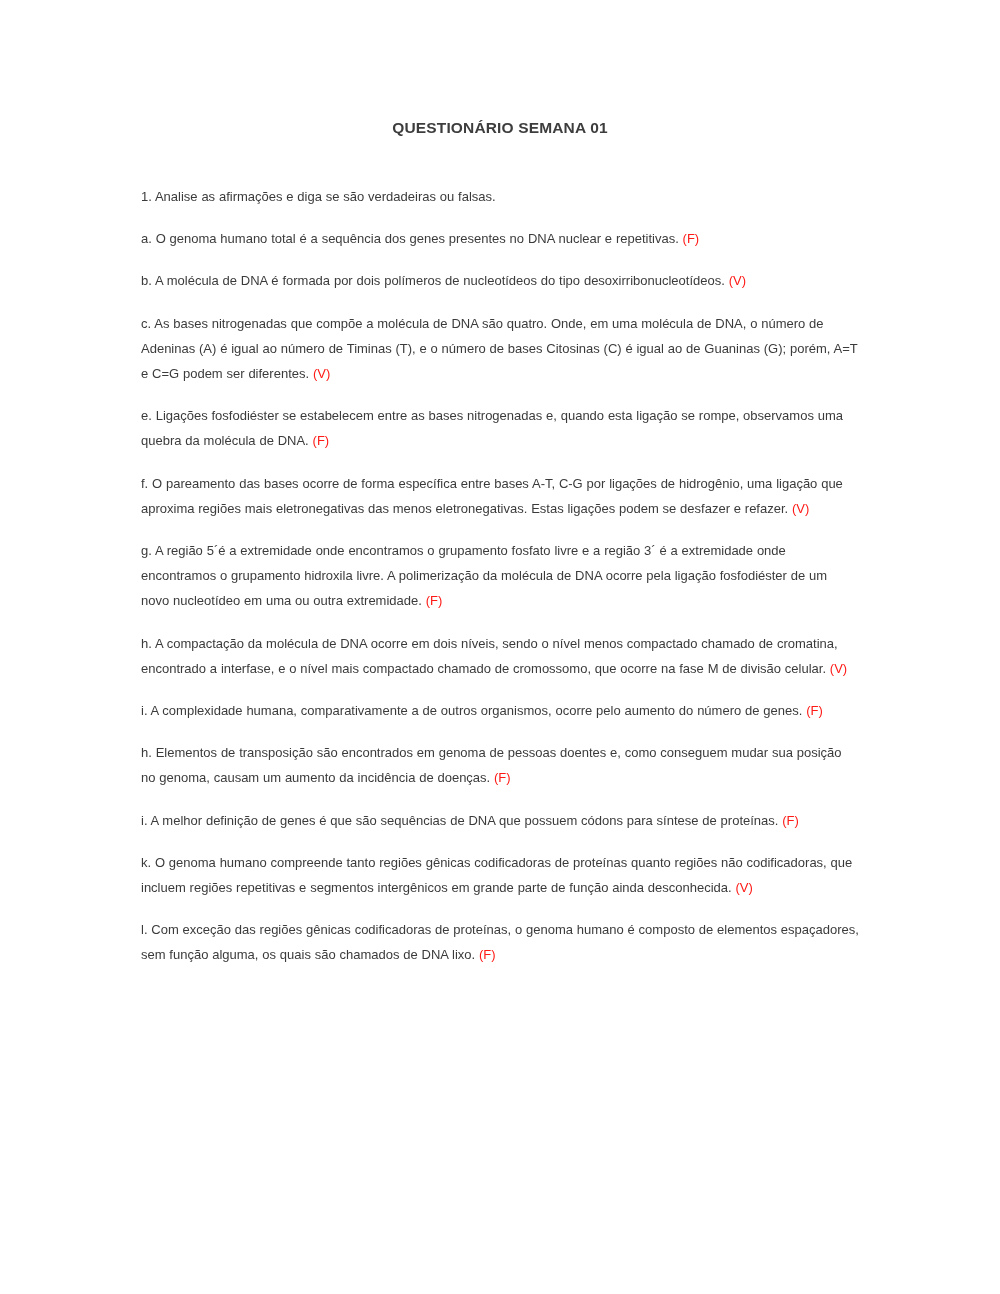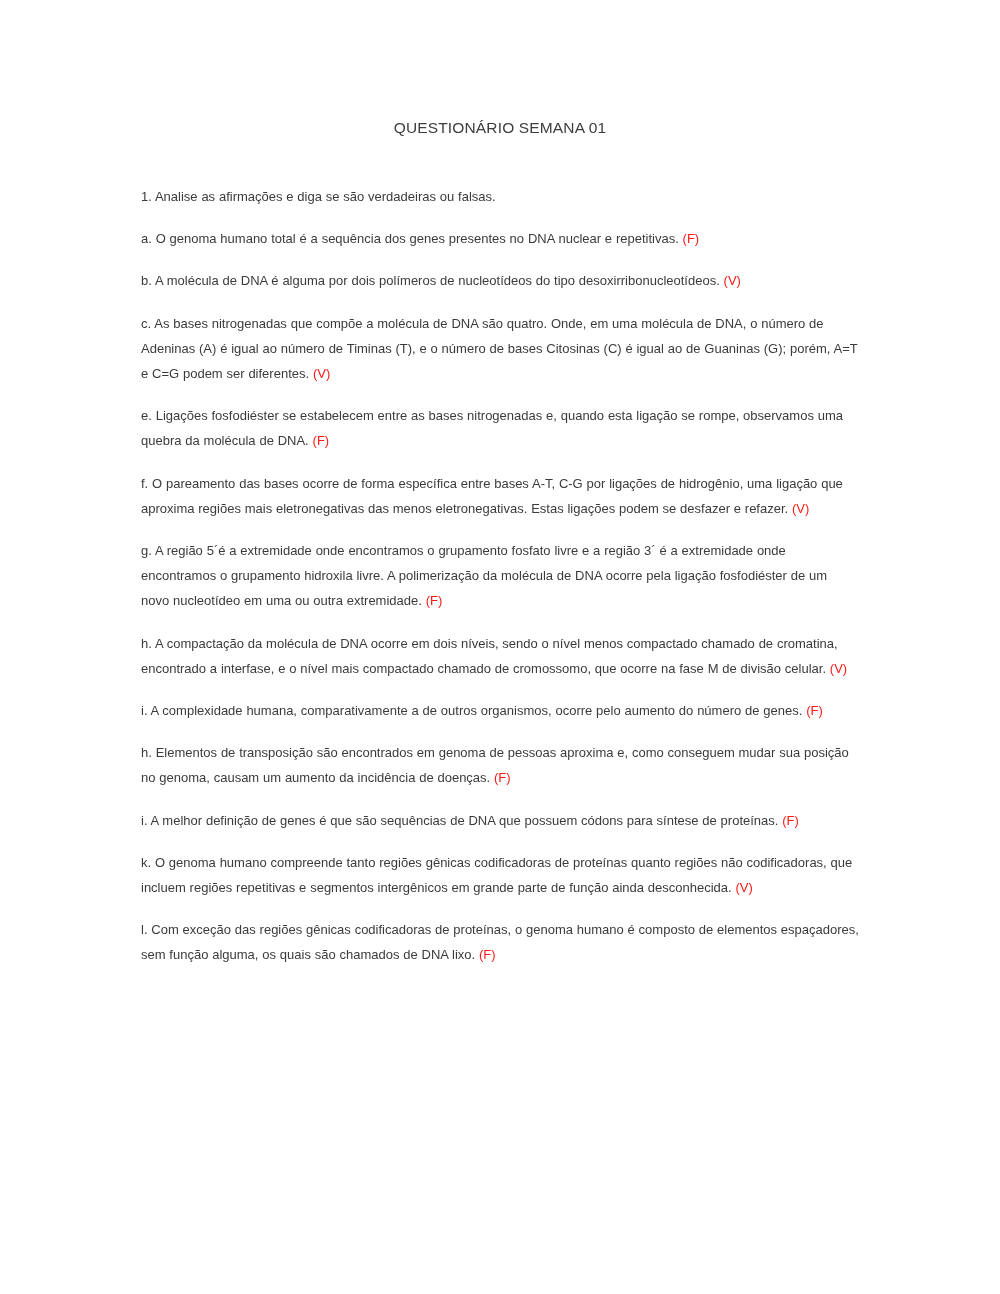--- a/index.html
+++ b/index.html
@@ -27,20 +27,21 @@
     position: absolute;
     top: 116px;
     left: 0;
     width: 1000px;
     text-align: center;
     font-size: 15.5px;
     line-height: 24px;
     letter-spacing: 0.15px;
     color: #3d3d3d;
     white-space: nowrap;
+    font-weight: bold;
   }
   .body-block {
     position: absolute;
     top: 184px;
     left: 141px;
     width: 718px;
   }
   .para {
     font-size: 13px;
     line-height: 25.2px;
@@ -66,21 +67,21 @@
   <div class="body-block">
 
     <p class="para">1. Analise as afirmações e diga se são verdadeiras ou falsas.</p>
 
     <p class="para">
       <span>a. O genoma humano total é a sequência dos genes presentes no DNA nuclear e repetitivas.</span>
       <span class="answer">(F)</span>
     </p>
 
     <p class="para">
-      <span>b. A molécula de DNA é alguma por dois polímeros de nucleotídeos do tipo desoxirribonucleotídeos.</span>
+      <span>b. A molécula de DNA é formada por dois polímeros de nucleotídeos do tipo desoxirribonucleotídeos.</span>
       <span class="answer">(V)</span>
     </p>
 
     <p class="para">
       <span>c. As bases nitrogenadas que compõe a molécula de DNA são quatro. Onde, em uma molécula de DNA, o número de Adeninas (A) é igual ao número de Timinas (T), e o número de bases Citosinas (C) é igual ao de Guaninas (G); porém, A=T e C=G podem ser diferentes.</span>
       <span class="answer">(V)</span>
     </p>
 
 
     <p class="para">
@@ -102,21 +103,21 @@
       <span>h. A compactação da molécula de DNA ocorre em dois níveis, sendo o nível menos compactado chamado de cromatina, encontrado a interfase, e o nível mais compactado chamado de cromossomo, que ocorre na fase M de divisão celular.</span>
       <span class="answer">(V)</span>
     </p>
 
     <p class="para">
       <span>i. A complexidade humana, comparativamente a de outros organismos, ocorre pelo aumento do número de genes.</span>
       <span class="answer">(F)</span>
     </p>
 
     <p class="para">
-      <span>h. Elementos de transposição são encontrados em genoma de pessoas aproxima e, como conseguem mudar sua posição no genoma, causam um aumento da incidência de doenças.</span>
+      <span>h. Elementos de transposição são encontrados em genoma de pessoas doentes e, como conseguem mudar sua posição no genoma, causam um aumento da incidência de doenças.</span>
       <span class="answer">(F)</span>
     </p>
 
     <p class="para">
       <span>i. A melhor definição de genes é que são sequências de DNA que possuem códons para síntese de proteínas.</span>
       <span class="answer">(F)</span>
     </p>
 
 
     <p class="para">

